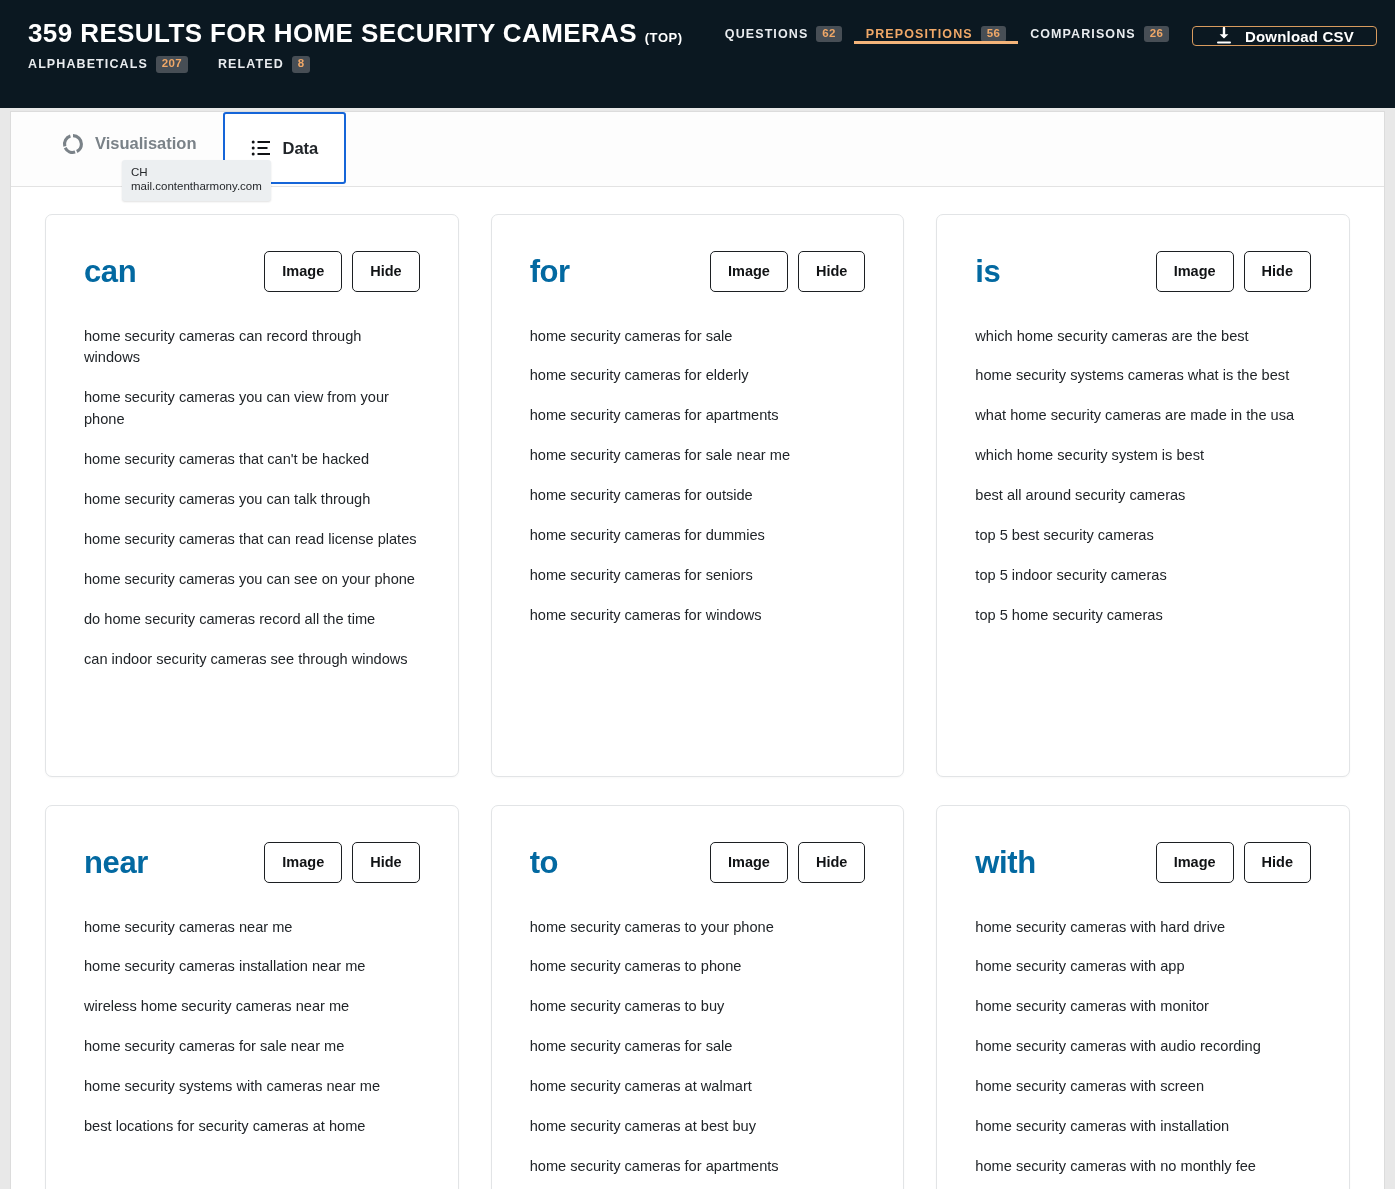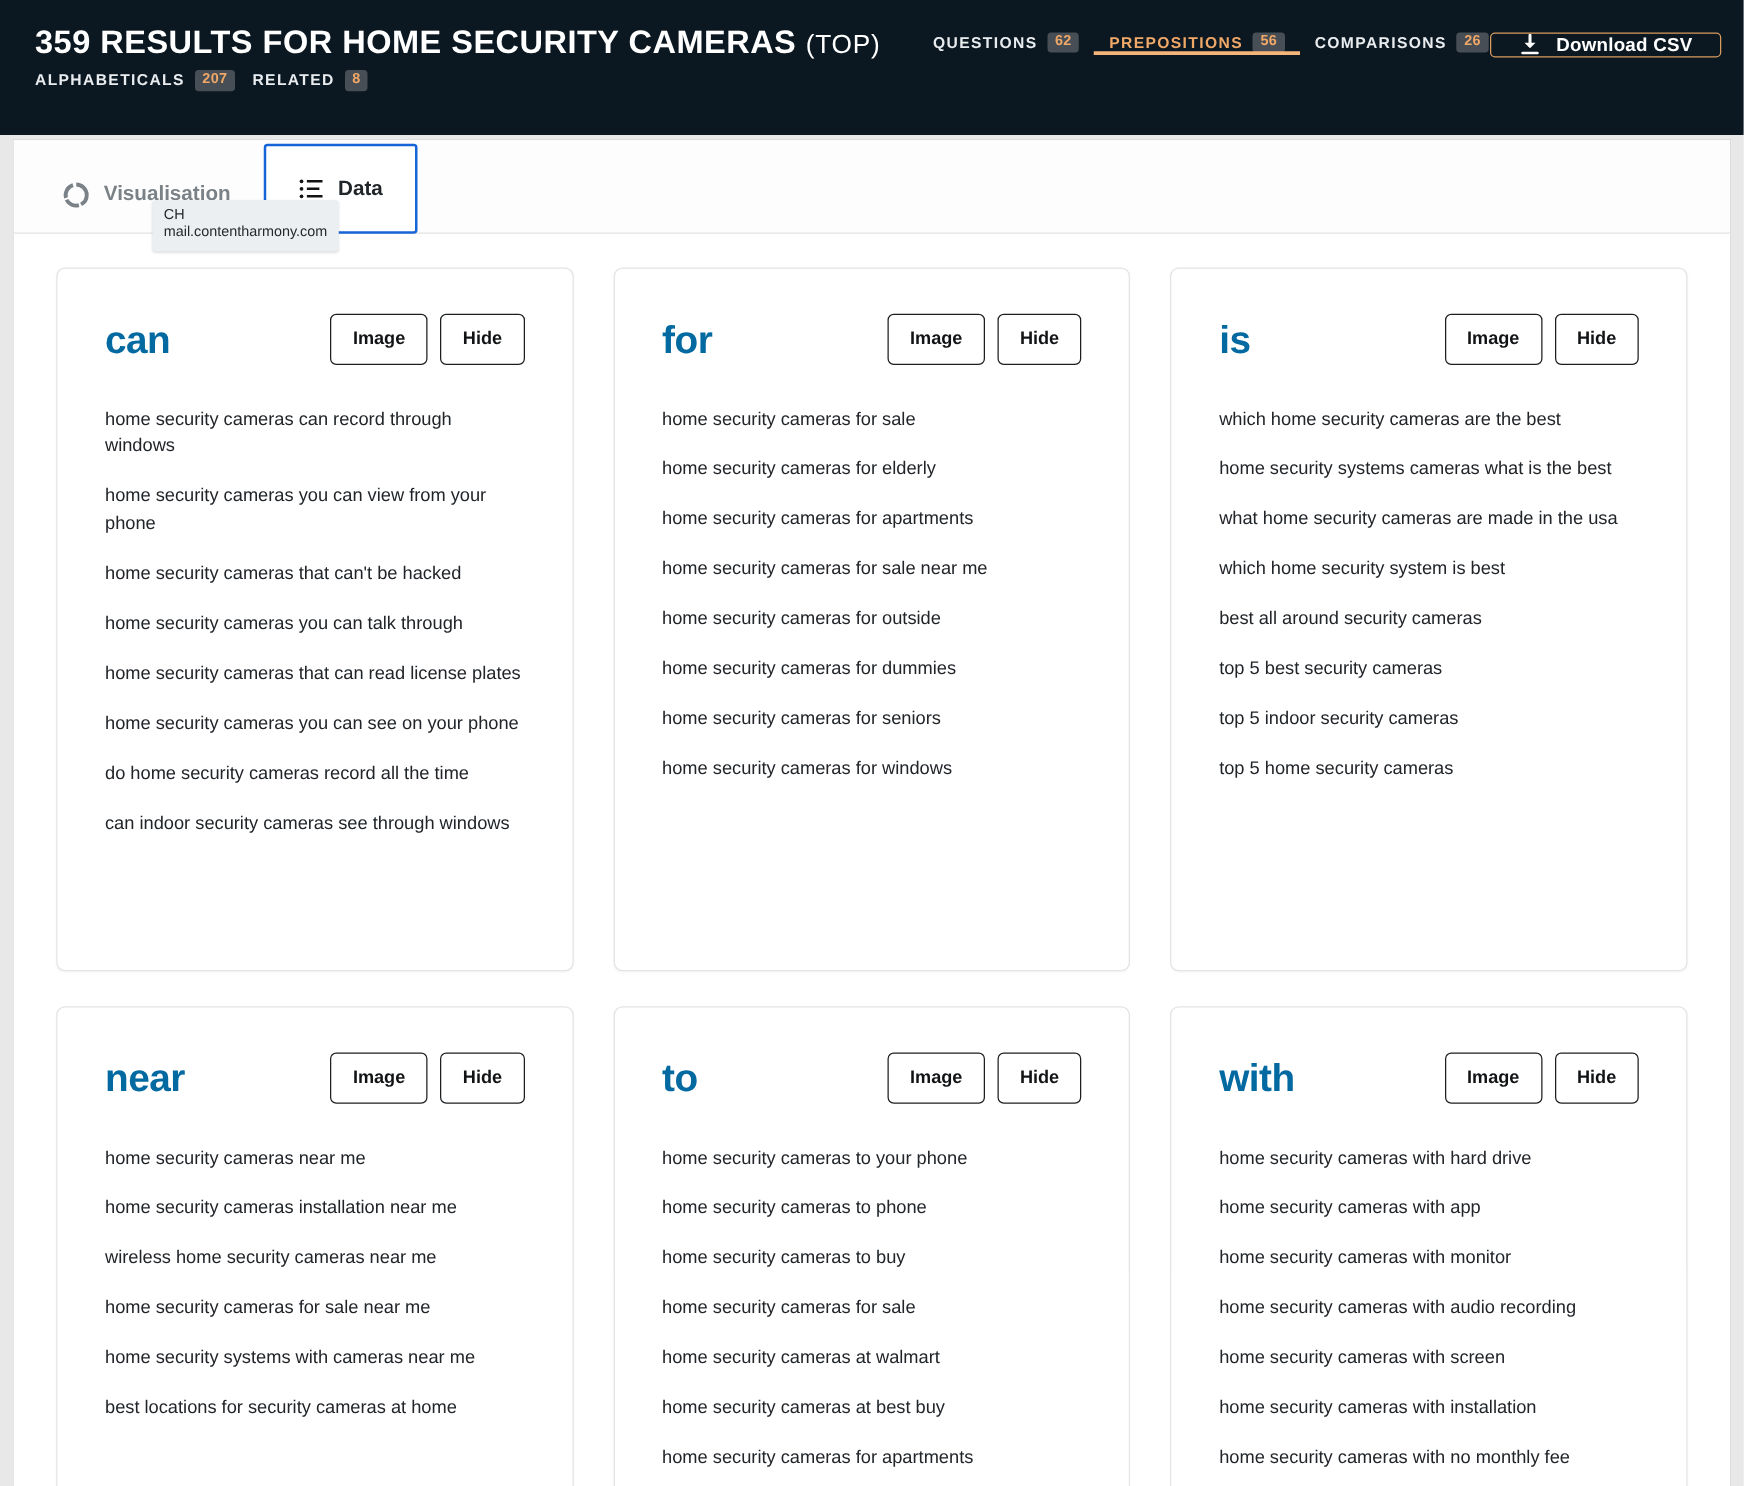--- a/index.html
+++ b/index.html
@@ -35,23 +35,23 @@
     font-size: 26px;
     font-weight: bold;
     letter-spacing: 0.4px;
     color: #ffffff;
     text-transform: uppercase;
     white-space: nowrap;
     line-height: 62px;
     padding-top: 2px;
   }
   .page-title .title-suffix {
-    font-size: 21px;
+    font-size: 13px;
     letter-spacing: 0.6px;
-    font-weight: normal;
+    font-weight: bold;
     text-align: center;
   }
 
   .tabs-primary {
     display: flex;
     align-items: flex-start;
     margin-left: 30px;
     padding-top: 6px;
     height: 56px;
   }
@@ -87,21 +87,21 @@
     font-size: 11.5px;
     font-weight: bold;
     letter-spacing: 0.3px;
     border-radius: 3px;
     padding: 2px 6px 3px 6px;
     line-height: 1;
   }
 
   .header-bottom {
     display: flex;
-    gap: 14px;
+    gap: 30px;
     margin-top: -6px;
   }
 
   .subtab {
     display: flex;
     align-items: center;
     gap: 8px;
     color: #e9ecef;
     font-size: 12.5px;
     font-weight: bold;
@@ -137,23 +137,23 @@
     margin: 3px 10px 0 10px;
     background: #ffffff;
     border: 1px solid #dcdcdc;
     border-bottom: none;
     height: 1078px;
     overflow: hidden;
   }
 
   .panel-tabs {
     display: flex;
-    align-items: flex-end;
+    align-items: flex-start;
     height: 75px;
-    padding-left: 12px;
+    padding-left: 24px;
     border-bottom: 1px solid #e3e3e3;
     background: #fdfdfd;
     position: relative;
   }
 
   .vtab {
     display: flex;
     align-items: center;
     gap: 11px;
     font-size: 16.5px;

